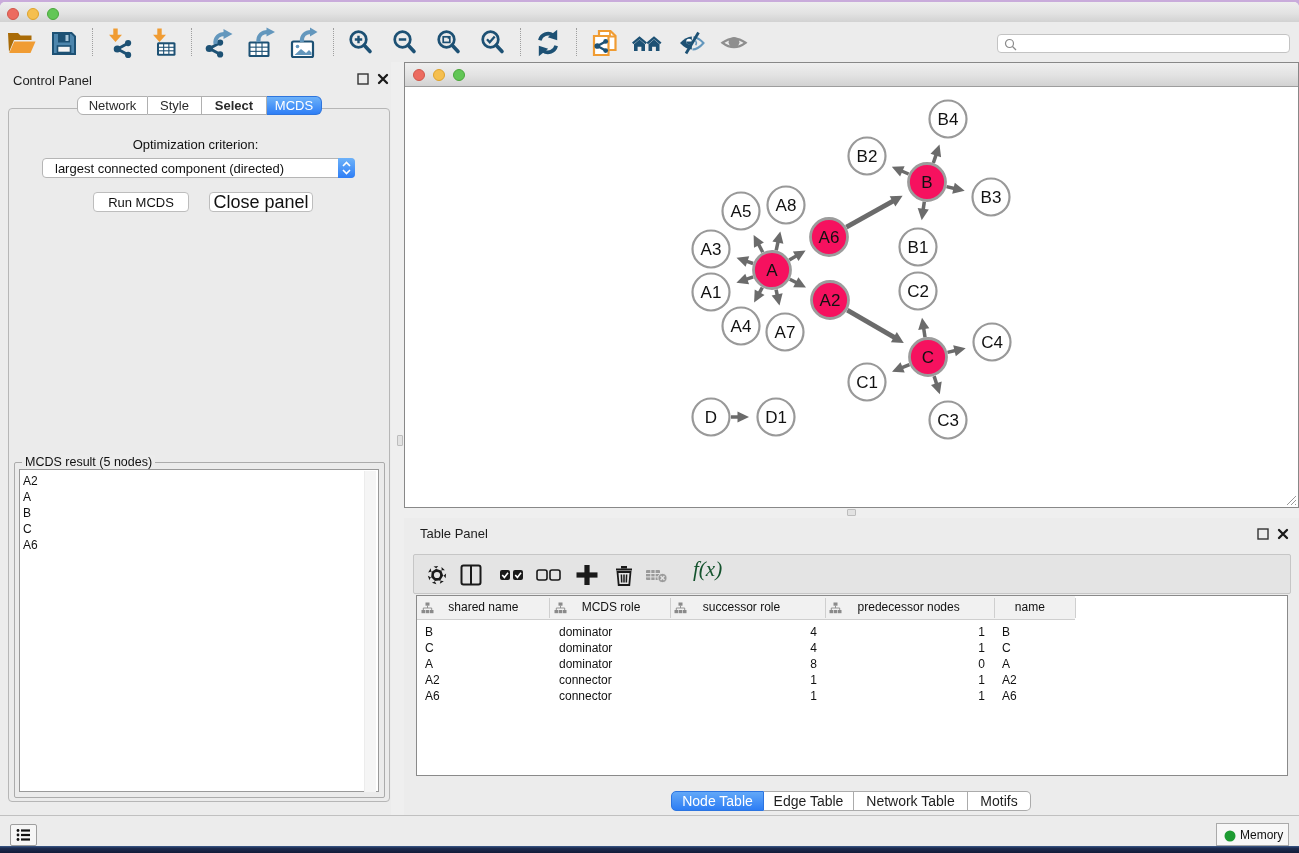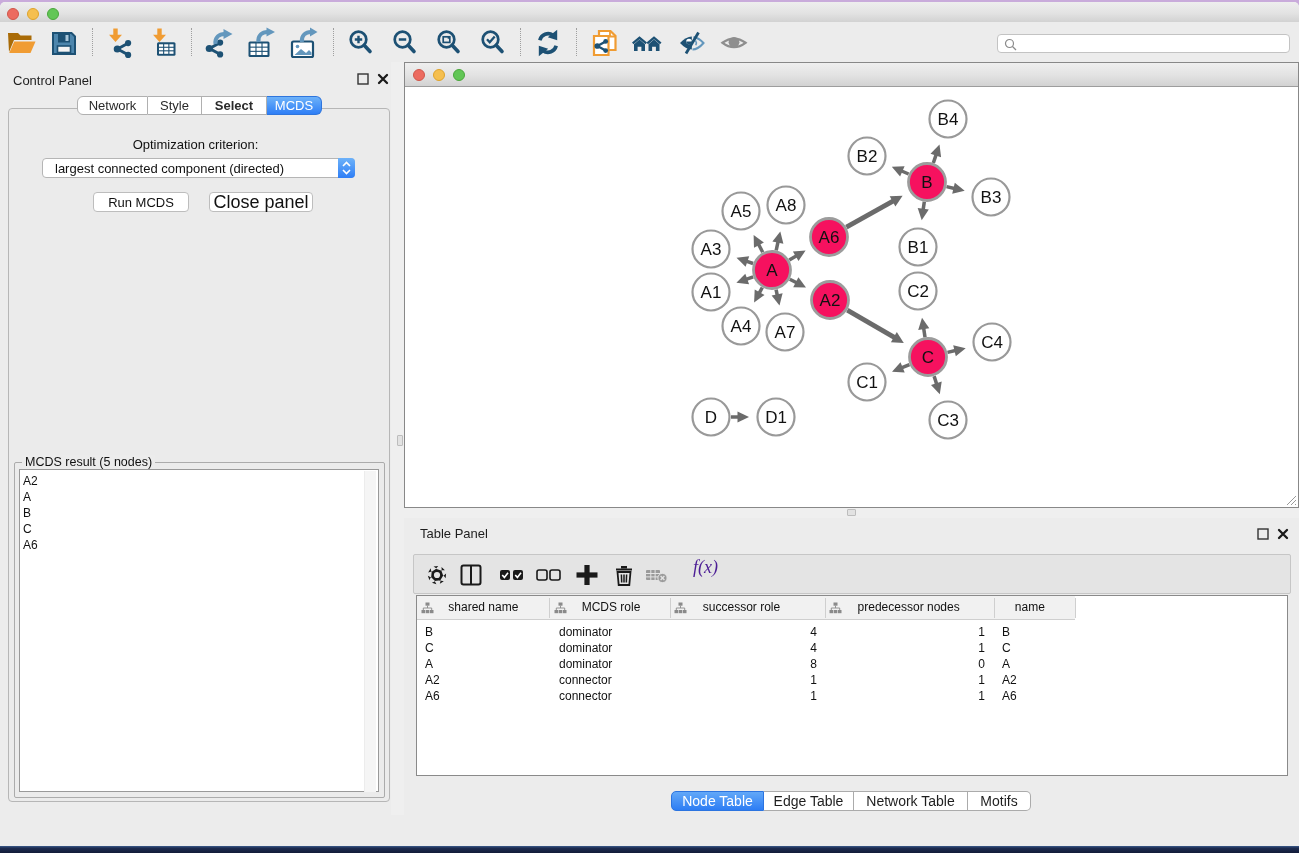--- a/index.html
+++ b/index.html
@@ -392,21 +392,21 @@
           </svg>
 <svg class="abs" style="left:229px;top:7px;" width="30" height="26" viewBox="0 0 30 26">
             <rect x="3" y="8" width="14" height="10" rx="1" fill="#9a9a9a"></rect>
 <rect x="3" y="11" width="14" height="1" fill="#e4e4e4"></rect>
             <rect x="3" y="14.4" width="14" height="1" fill="#e4e4e4"></rect>
 <rect x="7.3" y="8" width="1" height="10" fill="#e4e4e4"></rect>
             <rect x="11.6" y="8" width="1" height="10" fill="#e4e4e4"></rect>
 <circle cx="19.5" cy="16" r="4.6" fill="#9a9a9a" stroke="#e4e4e4" stroke-width="1"></circle>
 <path d="M17.6,14.1 l3.8,3.8 M21.4,14.1 l-3.8,3.8" stroke="#e4e4e4" stroke-width="1.4"></path>
           </svg>
-          <div class="abs" style="left:279px;top:2px;font-family:'Liberation Serif',serif;font-style:italic;font-size:18px;color:#4c1d95;">f(x)</div>
+          <div class="abs" style="left:279px;top:2px;font-family:'Liberation Serif',serif;font-style:italic;font-size:21px;color:#14532d;">f(x)</div>
         </div>
       </div>
     <div id="ttable" class="abs">
       <div id="thead" class="abs">
           <div class="abs" style="left:132.3px;top:2px;width:1px;height:20px;background:#cfcfcf;"></div>
           <div class="abs" style="left:252.6px;top:2px;width:1px;height:20px;background:#cfcfcf;"></div>
           <div class="abs" style="left:408.4px;top:2px;width:1px;height:20px;background:#cfcfcf;"></div>
           <div class="abs" style="left:576.5px;top:2px;width:1px;height:20px;background:#cfcfcf;"></div>
           <div class="abs" style="left:658px;top:2px;width:1px;height:20px;background:#cfcfcf;"></div>
           <div class="abs" style="left:3.5px;top:6px;"><svg width="13" height="12" viewBox="0 0 13 12">
@@ -474,14 +474,32 @@
     </div>
 
     <div class="abs" style="left:267px; top:273px; height:20px;">
       <div class="seg sel" style="left:0; width:93px; border-radius:5px 0 0 5px;">Node Table</div>
       <div class="seg" style="left:93px; width:90px; border-left:none;">Edge Table</div>
       <div class="seg" style="left:183px; width:114px; border-left:none;">Network Table</div>
       <div class="seg" style="left:297px; width:63px; border-left:none; border-radius:0 5px 5px 0;">Motifs</div>
     </div>
   </div>
 
+  <div id="statusbar" class="abs">
+    <div id="listbtn" class="abs">
+      <svg width="25" height="20" viewBox="0 0 25 20">
+        <circle cx="7" cy="5.5" r="1.4" fill="#111"></circle>
+          <rect x="10" y="4.4" width="9" height="2.2" fill="#111"></rect>
+        <circle cx="7" cy="10" r="1.4" fill="#111"></circle>
+          <rect x="10" y="8.9" width="9" height="2.2" fill="#111"></rect>
+        <circle cx="7" cy="14.5" r="1.4" fill="#111"></circle>
+          <rect x="10" y="13.4" width="9" height="2.2" fill="#111"></rect>
+      </svg>
+    </div>
+    <div id="memorybtn" class="abs">
+      <svg class="abs" style="left:7px;top:6px;" width="12" height="12" viewBox="0 0 12 12">
+          <circle cx="6" cy="6" r="5.5" fill="#1d9b32"></circle>
+        </svg>
+      <div class="abs" style="left:23px; top:4px;">Memory</div>
+    </div>
+  </div>
 </div>
 <div id="wallpaper-bottom" class="abs"></div>
 
 </body></html>

